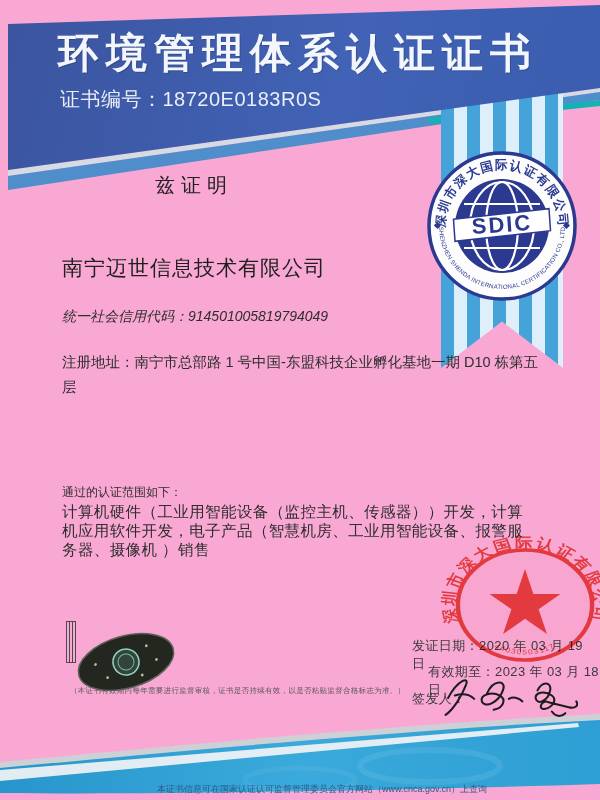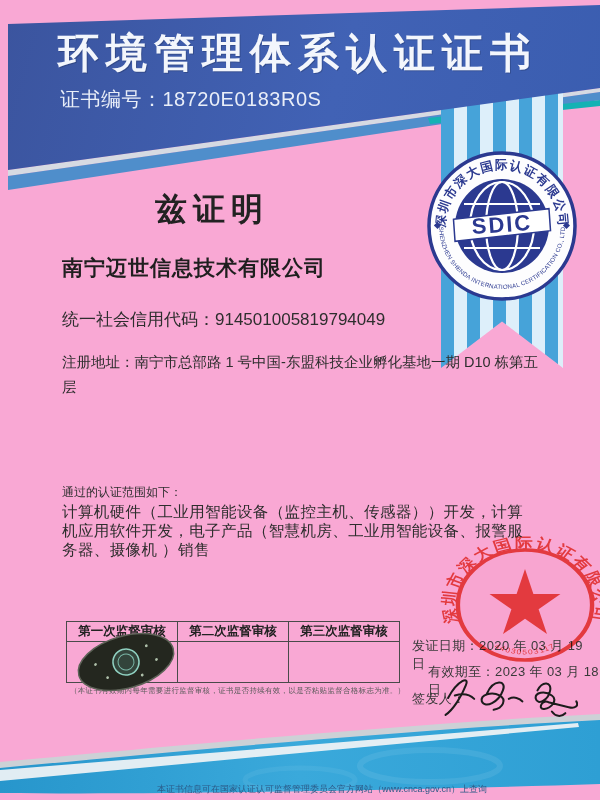--- a/index.html
+++ b/index.html
@@ -21,23 +21,23 @@
   .banner{position:absolute;inset:0;height:200px;z-index:2;
     background:linear-gradient(105deg,#3b549e 0%,#4162b5 55%,#3a5db0 100%);
     clip-path:polygon(8px 24px,600px 5px,600px 88px,8px 170px);}
   .banner-title{position:absolute;left:58px;top:26px;margin:0;color:#f3f6fc;font-size:41px;
     font-weight:700;letter-spacing:7px;white-space:nowrap;
     text-shadow:1px 1px 0 rgba(0,0,0,.18);}
   .cert-no{position:absolute;left:60px;top:86px;margin:0;color:#e9eef8;font-size:20px;letter-spacing:.5px;}
   .sdic-seal{position:absolute;left:424px;top:148px;z-index:3;}
   
   .btxt{position:absolute;margin:0;color:#2e2e2e;z-index:4;}
-  .certify{left:155px;top:188px;font-size:32px;font-weight:700;letter-spacing:6px;color:#222;}
-  .company{left:62px;top:254px;font-size:21px;font-weight:700;letter-spacing:1px;color:#1f1f1f;}
-  .credit{left:62px;top:308px;font-size:17px;}
+  .certify{left:155px;top:172px;font-size:20px;font-weight:400;letter-spacing:6px;color:#222;}
+  .company{left:62px;top:254px;font-size:21px;font-weight:400;letter-spacing:1px;color:#1f1f1f;}
+  .credit{left:62px;top:308px;font-size:14px;font-style:italic;}
   .address{left:62px;top:350px;width:488px;font-size:14.5px;line-height:25px;}
   .std-intro{left:62px;top:427px;font-size:14px;}
   .std{left:62px;top:450px;font-size:16px;letter-spacing:.4px;color:#222;}
   .scope-intro{left:62px;top:484px;font-size:12px;}
   .scope{left:62px;top:502px;width:462px;font-size:15.5px;line-height:19px;letter-spacing:.4px;}
   
   .audit{position:absolute;left:66px;top:621px;border-collapse:collapse;z-index:4;}
   .audit th{border:1px solid #4a4a4a;width:106px;height:19px;font-size:12.5px;font-weight:700;
     color:#222;padding:0 2px;}
   .audit td{border:1px solid #4a4a4a;height:38px;}
@@ -104,25 +104,20 @@
 
   <p class="btxt certify">兹证明</p>
   <p class="btxt company">南宁迈世信息技术有限公司</p>
   <p class="btxt credit"><span>统一社会信用代码：</span><span>914501005819794049</span></p>
   <p class="btxt address"><span>注册地址：</span><span>南宁市总部路 1 号中国-东盟科技企业孵化基地一期 D10 栋第五层</span></p>
   <p class="btxt scope-intro">通过的认证范围如下：</p>
   <p class="btxt scope">计算机硬件（工业用智能设备（监控主机、传感器））开发，计算机应用软件开发，电子产品（智慧机房、工业用智能设备、报警服务器、摄像机 ）销售</p>
 
   <table class="audit">
     <tbody>
-        <tr>
-      <th>第一次监督审核</th>
-      <th>第二次监督审核</th>
-      <th>第三次监督审核</th>
-    </tr>
     <tr>
       <td></td>
       <td></td>
       <td></td>
     </tr>
   </tbody>
     </table>
 
   <svg class="oval-stamp" width="104" height="60" viewBox="0 0 104 60">
     <ellipse cx="52" cy="30" rx="49" ry="26" fill="#24271f"></ellipse>

